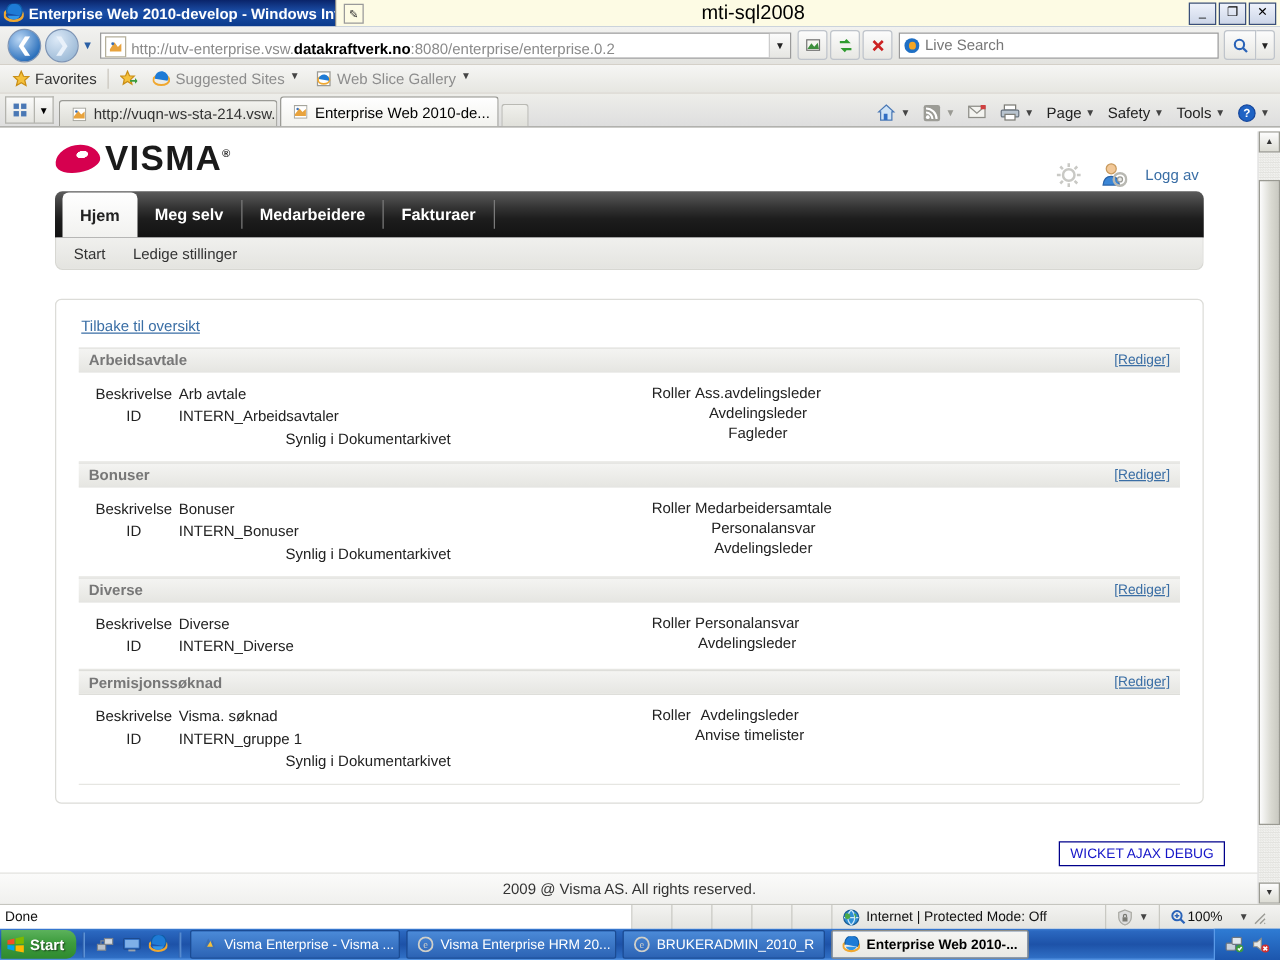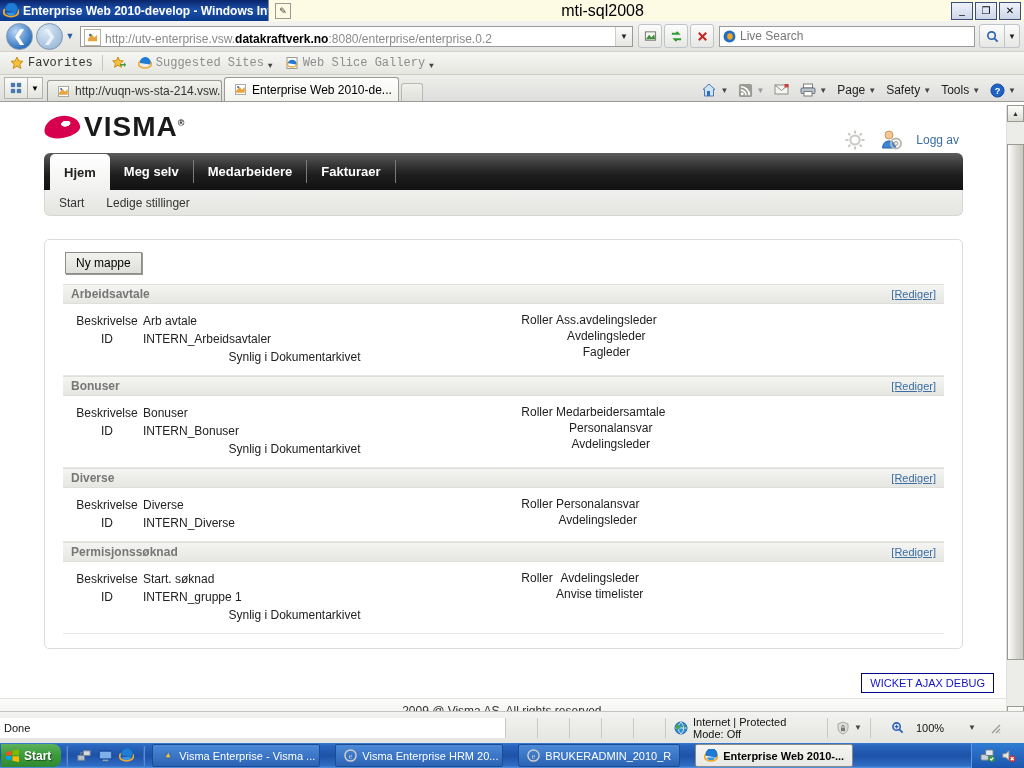--- a/index.html
+++ b/index.html
@@ -124,21 +124,21 @@
     display:flex;align-items:center;justify-content:center;
     font-size:8px;color:#222; flex:0 0 auto;
   }
 
   
   .favbar {
     height: 22px; background: linear-gradient(to bottom,#f6f6f4,#e6e6e1);
     display: flex; align-items: center; padding: 0 4px;
     border-bottom: 1px solid #d0ccc4; font-size: 12px;
   }
-  .fav-item { display:flex; align-items:flex-end; gap:4px; padding: 0 6px; color:#333;font-family:Liberation Mono, monospace; }
+  .fav-item { display:flex; align-items:flex-start; gap:4px; padding: 0 6px; color:#333; }
   .fav-item.dim { color:#8d8d8d; }
   .fav-sep { width:1px; height:16px; background:#c9c5bd; margin: 0 3px; }
   .caret-sm { font-size: 8px; color:#444; }
 
   
   .tabbar {
     height: 26px; background: linear-gradient(to bottom,#eeeeea,#dedede);
     display: flex; align-items: flex-end; padding: 0 4px;
     border-bottom: 1px solid #9b9b96;
     position: relative;
@@ -307,59 +307,59 @@
   .roles .rv div { color:#222; }
 
   .footer {
     position: absolute; left: 0; bottom: 0; width: 1007px; height: 24px;
     background: linear-gradient(to bottom,#fbfbfa,#f0f0ee);
     border-top: 1px solid #e2e2de;
     display: flex; align-items: center; justify-content: center;
     font-size: 12px; color: #333;
   }
   .wicket-dbg {
-    position: absolute; right: 13px; bottom: 30px;
+    position: absolute; right: 27px; bottom: 30px;
     border: 1px solid #00008b; background: #fff;
     color: #1414c8; font-size: 11px; padding: 3px 8px;
     font-family: "Liberation Sans", sans-serif;
   }
 
   
   .statusbar {
-    position: absolute; left:0; bottom: 25px; width: 1024px; height: 32px;
+    position: absolute; left:0; bottom: 25px; width: 1024px; height: 20px;
     background: linear-gradient(to bottom,#f3f3f1,#e4e4e0);
     border-top: 1px solid #c5c5bf;
     display: flex; align-items: center; font-size: 11px; color:#111;
     box-sizing: border-box;
   }
   .sb-done { width: 506px; padding-left: 4px; border-right: 1px solid #c9c9c3;
              height:20px; display:flex; align-items:center; background:#fff; box-sizing:border-box;}
   .sb-cell { width: 32px; height: 20px; border-right: 1px solid #c9c9c3; box-sizing:border-box;}
   .sb-zone { display:flex; align-items:center; gap:5px; padding: 0 8px; flex:1; }
   .sb-prot { display:flex; align-items:center; gap:4px; padding:0 8px; border-left:1px solid #c9c9c3; height:20px;}
-  .sb-zoom { display:flex; align-items:center; gap:12px; padding:0 20px; border-left:1px solid #c9c9c3; height:20px;}
+  .sb-zoom { display:flex; align-items:center; gap:1px; padding:0 8px; border-left:1px solid #c9c9c3; height:20px;}
   .grip { width: 14px; height: 14px; margin-right:2px; }
 
   
   .taskbar {
     position: absolute; left:0; bottom:0; width: 1024px; height: 25px;
     background: linear-gradient(to bottom,#3b7cd3 0%, #2b68c0 8%, #1d52a8 50%, #2f6ec4 92%, #5a9ae8 100%);
     display: flex; align-items: center; box-sizing: border-box;
   }
   .startbtn {
     height: 23px; margin: 1px 2px 1px 1px; padding: 0 10px 0 4px;
     background: linear-gradient(to bottom,#5cb25c 0%, #3d9c3d 45%, #2f8a2f 100%);
     border-radius: 0 8px 8px 0;
     display: flex; align-items: center; gap: 4px;
     color: #fff; font-weight: bold; font-size: 12px;
     text-shadow: 1px 1px 1px rgba(0,0,0,.5);
   }
   .qlaunch { display:flex; align-items:center; gap:6px; padding: 0 6px; }
   .tb-sep { width:2px; height:20px; background: linear-gradient(to right,#2a5ca8,#6a9fe0); margin: 0 3px;}
-  .tasks { display:flex; align-items:flex-end; gap:15px; flex:1; padding-left:4px;}
+  .tasks { display:flex; align-items:flex-end; gap:5px; flex:1; padding-left:4px;}
   .task {
     height: 21px; display: flex; align-items: center; gap: 5px;
     padding: 0 8px; font-size: 11px; color: #fff;
     background: linear-gradient(to bottom,#4b8ad8,#2c63b4);
     border: 1px solid #1b4b93; border-radius: 2px;
     max-width: 150px; white-space: nowrap; overflow: hidden;
   }
   .task.active {
     background: linear-gradient(to bottom,#f5f5f3,#e8e8e4);
     color: #000; font-weight: bold; border:1px solid #8c8c86;
@@ -632,21 +632,21 @@
             </div>
           <div class="ntab-sep"></div>
         </div>
         <div class="subnav">
           <span class="subnav-item">Start</span>
           <span class="subnav-item">Ledige stillinger</span>
         </div>
       </div>
 
       <div class="panel">
-        <div><span class="btn-ny">Ny mappe</span></div>
+        <div><a class="back-link" href="#">Tilbake til oversikt</a></div>
 
         <div class="sect">
           <div class="sect-hdr">
             <span class="sect-title">Arbeidsavtale</span>
             <a class="sect-edit" href="#">[Rediger]</a>
           </div>
           <div class="sect-body">
             <div class="col-left">
               <div class="kv">
                 <span class="k">Beskrivelse</span>
@@ -731,21 +731,21 @@
 
         <div class="sect">
           <div class="sect-hdr">
             <span class="sect-title">Permisjonssøknad</span>
             <a class="sect-edit" href="#">[Rediger]</a>
           </div>
           <div class="sect-body">
             <div class="col-left">
               <div class="kv">
                 <span class="k">Beskrivelse</span>
-                <span class="v">Start. søknad</span>
+                <span class="v">Visma. søknad</span>
               </div>
               <div class="kv">
                 <span class="k">ID</span>
                 <span class="v">INTERN_gruppe 1</span>
               </div>
               <div class="solo">Synlig i Dokumentarkivet</div>
             </div>
             <div class="col-right">
               <div class="roles">
                 <span class="rk">Roller</span>

